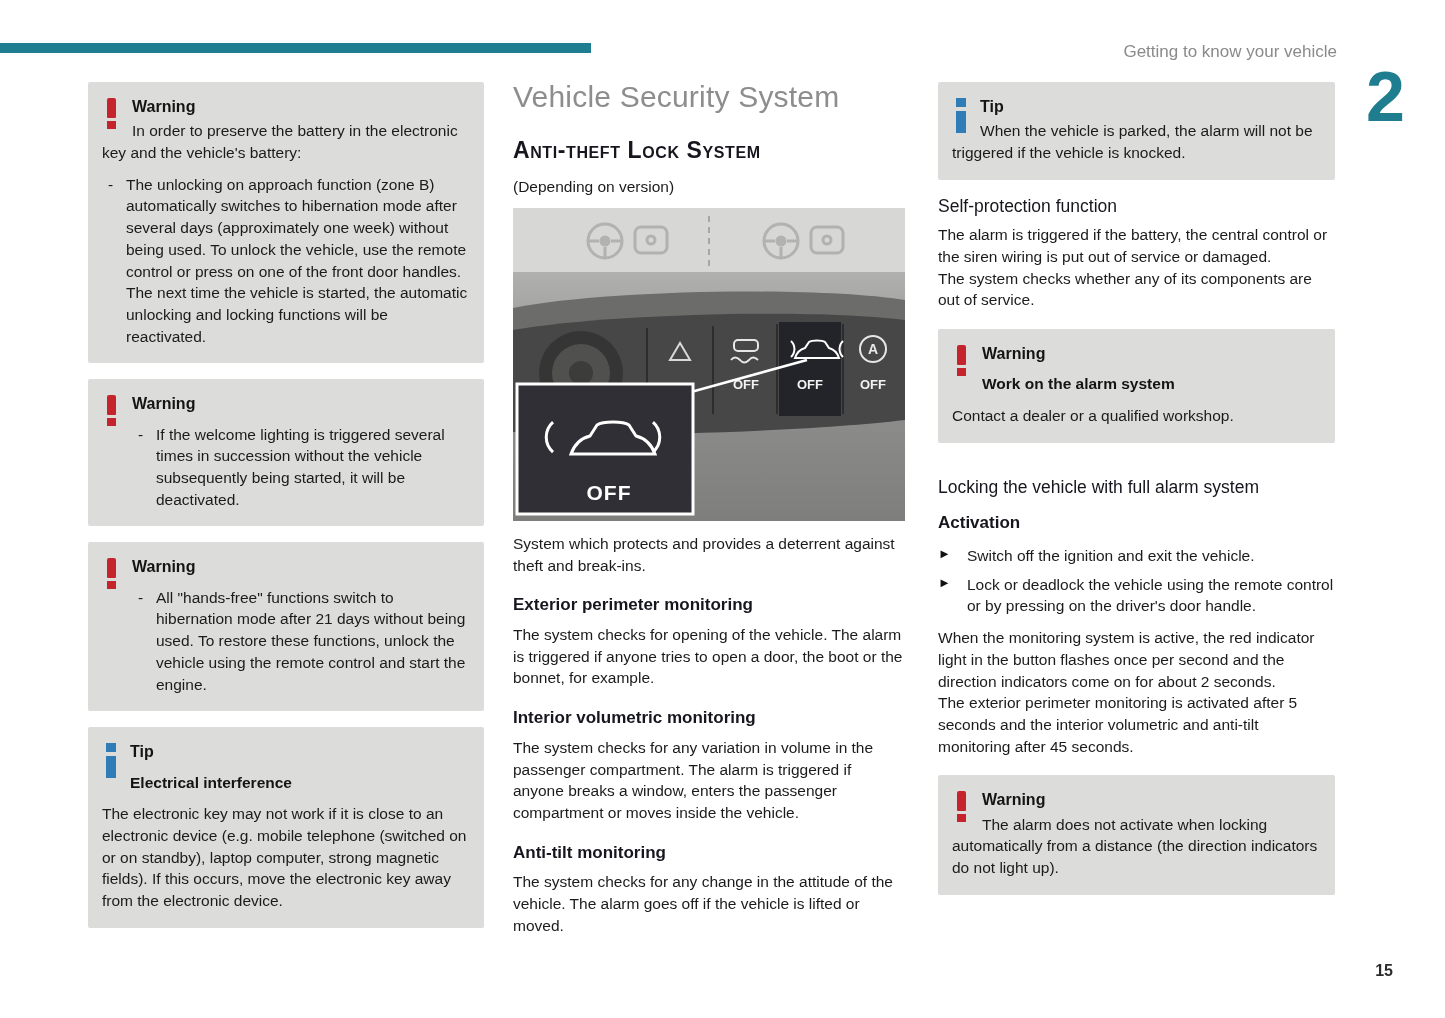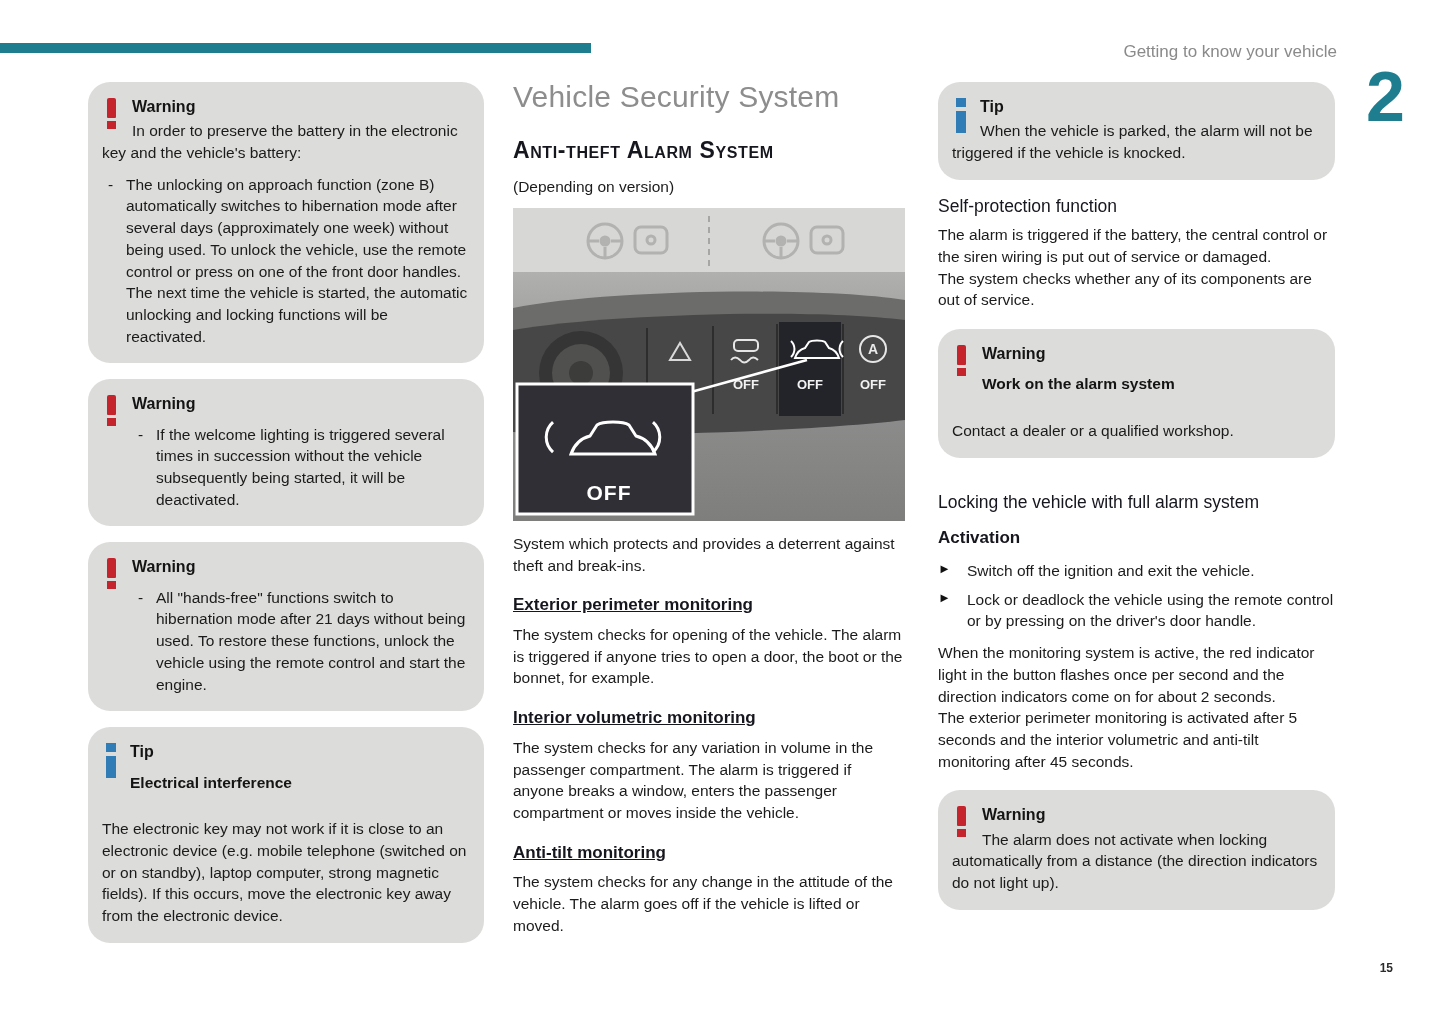--- a/index.html
+++ b/index.html
@@ -5,52 +5,52 @@
   * { margin:0; padding:0; box-sizing:border-box; }
   html,body { background:#ffffff; }
   body {
     width:1445px; height:1018px; position:relative; overflow:hidden;
     font-family:"Liberation Sans", sans-serif; color:#1b1b1b;
     font-size:15.5px; line-height:1.4;
   }
   .accent-bar { position:absolute; left:0; top:43px; width:591px; height:10px; background:#1e7e90; }
   .page-header { position:absolute; top:40px; right:108px; font-size:17px; color:#8a8a8a; }
   .chapter-num { position:absolute; top:62px; right:40px; font-size:70px; font-weight:700; color:#1e7e90; line-height:1; }
-  .page-num { position:absolute; top:960px; right:52px; font-size:12px; font-weight:700; color:#2c2c2c; }
+  .page-num { position:absolute; top:960px; right:52px; font-size:16px; font-weight:700; color:#2c2c2c; }
 
   .col { position:absolute; }
   .col-left  { left:88px;  top:82px; width:396px; }
   .col-mid   { left:513px; top:76px; width:392px; }
   .col-right { left:938px; top:82px; width:397px; }
 
   
-  .box { background:#dcdcda; border-radius:22px; padding:14px 16px 16px 14px; margin-bottom:16px; line-height:1.4; }
+  .box { background:#dcdcda; border-radius:2px; padding:14px 16px 16px 14px; margin-bottom:16px; line-height:1.4; }
   .box-title { font-weight:700; font-size:16px; color:#141414; }
   .box-subtitle { font-weight:700; margin-top:8px; color:#141414; }
   .box-text { margin-top:2px; }
-  .clear { clear:left; margin-top:25px; }
+  .clear { clear:left; margin-top:10px; }
 
   .warn-icon { float:left; width:16px; height:31px; margin:2px 12px 0 2px; position:relative; }
   .warn-icon .bar { position:absolute; left:3px; top:0; width:9px; height:20px; background:#c5242c; border-radius:2px 2px 1px 1px; }
   .warn-icon .dot { position:absolute; left:3px; bottom:0; width:9px; height:8px; background:#c5242c; }
 
   .tip-icon { float:left; width:14px; height:35px; margin:2px 12px 0 2px; position:relative; }
   .tip-icon .dot { position:absolute; left:2px; top:0; width:10px; height:9px; background:#2f7cb6; }
   .tip-icon .bar { position:absolute; left:2px; bottom:0; width:10px; height:22px; background:#2f7cb6; }
 
   .bullet { position:relative; padding-left:24px; margin-top:3px; }
   .bullet .dash { position:absolute; left:6px; top:0; }
   .bullet.indent { margin-left:30px; }
 
   
   .vss-title { font-size:30px; font-weight:400; color:#8d8d8d; margin:0 0 16px; letter-spacing:0.2px; }
   .ata-heading { font-size:23px; font-weight:700; font-variant:small-caps; letter-spacing:0.6px; color:#16161e; margin:0 0 10px; }
   .version-note { margin:0 0 10px; }
   .figure { width:392px; height:313px; margin-bottom:12px; }
-  .section-heading { font-size:17px; font-weight:700; color:#16161e; margin:17px 0 7px;text-decoration:underline; }
+  .section-heading { font-size:17px; font-weight:700; color:#16161e; margin:17px 0 7px; }
   .para { margin:0; }
 
   
   .rc-heading { font-size:17.5px; font-weight:400; color:#16161e; margin:20px 0 6px; }
   .rc-subheading { font-size:17px; font-weight:700; color:#16161e; margin:12px 0 10px; }
   .step { position:relative; padding-left:29px; margin-bottom:7px; }
   .step .arrow { position:absolute; left:0; top:0; font-size:13px; color:#111; }
   .rc-box { margin-top:18px; }
 
   svg text { font-family:"Liberation Sans", sans-serif; }
@@ -113,21 +113,21 @@
     <div class="box-title">Tip</div>
     <div class="box-subtitle">Electrical interference</div>
     <div class="box-text clear">The electronic key may not work if it is close to an electronic device (e.g. mobile telephone (switched on or on standby), laptop computer, strong magnetic fields). If this occurs, move the electronic key away from the electronic device.</div>
   </div>
 
 </div>
 
 <div class="col col-mid">
 
   <h1 class="vss-title">Vehicle Security System</h1>
-  <h2 class="ata-heading">Anti-theft Alarm System</h2>
+  <h2 class="ata-heading">Anti-theft Lock System</h2>
   <div class="version-note">(Depending on version)</div>
 
   <div class="figure">
     <svg width="392" height="313" viewBox="0 0 392 313">
       <defs>
         <linearGradient id="photoGrad" x1="0" y1="0" x2="0" y2="1">
           <stop offset="0" stop-color="#b0b0ae"></stop>
           <stop offset="0.45" stop-color="#909090"></stop>
           <stop offset="1" stop-color="#7e7e7c"></stop>
         </linearGradient>

